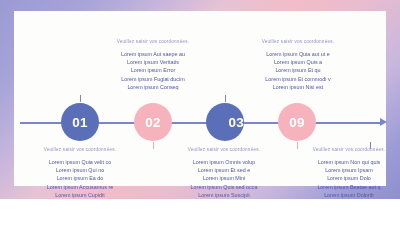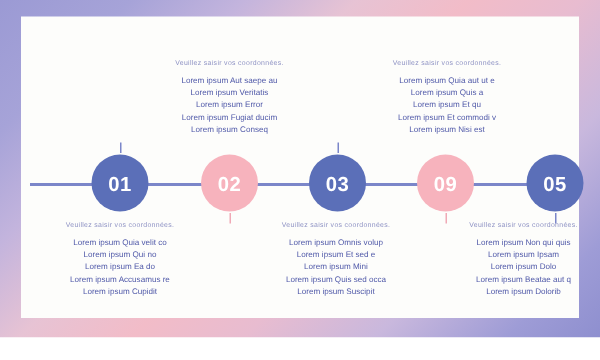--- a/index.html
+++ b/index.html
@@ -9,21 +9,21 @@
   body {
     width: 400px;
     height: 225px;
     overflow: hidden;
     font-family: "Liberation Sans", sans-serif;
   }
 
   #slide {
     position: relative;
     width: 400px;
-    height: 225px;
+    height: 199px;
     background:
       linear-gradient(135deg,
         #9b9ad4 0%,
         #a6a3d8 14%,
         #c3b4dd 26%,
         #e7c3d4 38%,
         #f2bcc8 50%,
         #e8bcd0 62%,
         #c9b8dd 76%,
         #9e9cd6 90%,
@@ -76,21 +76,21 @@
     font-weight: bold;
     letter-spacing: 0.3px;
     color: #ffffff;
     box-sizing: border-box;
   }
   .node.blue { background: #5b6fb8; }
   .node.pink { background: #f7b3bd; justify-content: center; }
 
   .node-1 { left: 47px; }
   .node-2 { left: 120px; }
-  .node-3 { left: 192px; }
+  .node-3 { left: 192px; justify-content: flex-end; }
   .node-4 { left: 264px; }
   .node-5 { left: 337px; }
 
   
   .tick {
     position: absolute;
     width: 1.3px;
     height: 7px;
   }
   .tick.up   { top: 84px; }
@@ -167,23 +167,20 @@
     </div>
     <div class="node pink node-2">
       <span>02</span>
     </div>
     <div class="node blue node-3">
       <span>03</span>
     </div>
     <div class="node pink node-4">
       <span>09</span>
     </div>
-    <div class="node blue node-5">
-      <span>05</span>
-    </div>
 
     <div class="block bot-block bb-1">
       <div class="block-heading">Veuillez saisir vos coordonnées.</div>
       <div class="block-line">Lorem ipsum Quia velit co</div>
       <div class="block-line">Lorem ipsum Qui no</div>
       <div class="block-line">Lorem ipsum Ea do</div>
       <div class="block-line">Lorem ipsum Accusamus re</div>
       <div class="block-line">Lorem ipsum Cupidit</div>
     </div>
 

